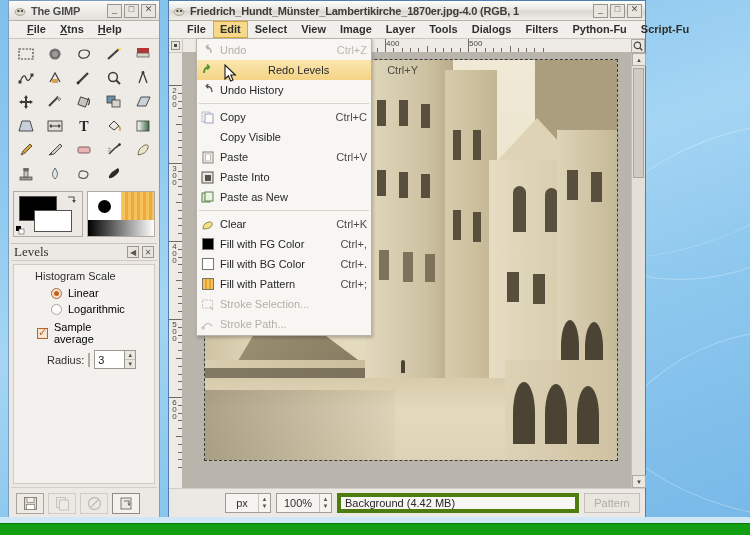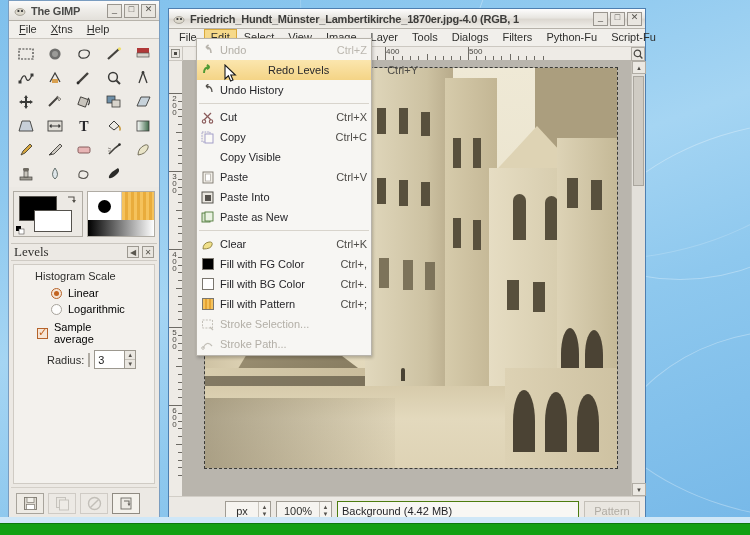--- a/index.html
+++ b/index.html
@@ -49,21 +49,21 @@
   .tbtns { display:flex; gap:2px; flex:0 0 auto; padding-right:1px; }
   .tbtn {
     width:15px; height:14px; border:1px solid #9a968f; background:#e9e6e0;
     display:flex; align-items:center; justify-content:center;
     font-size:9px; color:#55524d; line-height:1; cursor:default;
   }
   .tbtn .gl { display:block; transform:translateY(-1px); }
 
   .menubar {
     height:18px; display:flex; align-items:center; gap:0;
-    background:#f1efeb; border-bottom:1px solid #ccc8c1; padding-left:3px;
+    background:#f1efeb; border-bottom:1px solid #ccc8c1; padding-left:11px;font-weight:bold;
   }
   .menu-item { padding:2px 7px 3px 7px; font-size:11px; color:#2f2f2d; cursor:default; white-space:nowrap; }
   .menu-item.open { background:#f6d98a; border:1px solid #d9a93c; padding:1px 6px 2px 6px; }
   .ul { text-decoration:underline; }
 
   
   #toolbox { left:8px; top:0px; width:152px; height:521px; }
   #toolbox .titlebar { padding-left:3px; }
   .tb-body { background:#ece9e4; height:calc(100% - 39px); display:flex; flex-direction:column; }
 
@@ -148,21 +148,21 @@
     display:flex; gap:4px; padding:5px 4px 5px 5px; border-top:1px solid #d3cfc8;
   }
   .fbtn {
     width:28px; height:21px; border:1px solid #a8a49c; background:#eeebe5;
     display:flex; align-items:center; justify-content:center; cursor:default;
   }
   .fbtn.dim { opacity:0.42; }
   .fbtn.sel { border-color:#8f8b82; background:#f4f2ec; }
 
   
-  #imgwin { left:168px; top:8px; width:478px; height:518px; border-color:#4e7fb0; }
+  #imgwin { left:168px; top:0px; width:478px; height:518px; border-color:#4e7fb0; }
   .iw-body { position:relative; height:calc(100% - 39px); background:#ece9e4; }
 
   .ruler-corner {
     position:absolute; left:0; top:0; width:14px; height:14px;
     background:#eeebe6; border-right:1px solid #cac6bf; border-bottom:1px solid #cac6bf;
     display:flex; align-items:center; justify-content:center;
   }
   .hruler {
     position:absolute; left:14px; top:0; right:14px; height:14px;
     background:#eeebe6; border-bottom:1px solid #b9b5ad; overflow:hidden;
@@ -310,21 +310,21 @@
   }
   .unit-combo { width:46px; }
   .zoom-combo { width:56px; }
   .combo-text { flex:1 1 auto; text-align:center; }
   .combo-arrows {
     width:12px; height:100%; border-left:1px solid #c9c5bd;
     display:flex; flex-direction:column; align-items:center; justify-content:center;
     font-size:6px; color:#55524d; line-height:1.1;
   }
   .status-field {
-    flex:1 1 auto; height:20px; border:1px solid #4d7c0f; background:#f8f7f4;
+    flex:1 1 auto; height:20px; border:4px solid #4d7c0f; background:#f8f7f4;
     display:flex; align-items:center; padding-left:4px; font-size:11px; color:#26262a;
   }
   .cancel-btn {
     width:56px; height:20px; border:1px solid #c4c0b8; background:#e9e6e0;
     display:flex; align-items:center; justify-content:center;
     font-size:11px; color:#b0aca4; cursor:default;
   }
 
   
   .dropdown {
@@ -954,32 +954,20 @@
           <path d="M11 8 Q11 2 5 2 M5 2 L7.4 0 M5 2 L7.4 4.2" fill="none" stroke="#55524d" stroke-width="1.3"></path>
         </svg>
       </span>
       <span class="mlabel">Undo History</span>
       <span class="maccel"></span>
     </div>
     <div class="msep"></div>
     <div class="mrow">
       <span class="micon">
         <svg width="14" height="13">
-          <line x1="3" y1="2" x2="10" y2="9" stroke="#8a5a5a" stroke-width="1.2"></line>
-          <line x1="10" y1="2" x2="3" y2="9" stroke="#8a5a5a" stroke-width="1.2"></line>
-          <circle cx="3" cy="10.4" r="1.7" fill="none" stroke="#8a5a5a" stroke-width="1.1"></circle>
-          <circle cx="10" cy="10.4" r="1.7" fill="none" stroke="#8a5a5a" stroke-width="1.1"></circle>
-        </svg>
-      </span>
-      <span class="mlabel">Cut</span>
-      <span class="maccel">Ctrl+X</span>
-    </div>
-    <div class="mrow">
-      <span class="micon">
-        <svg width="14" height="13">
           <rect x="1" y="1" width="8" height="10" fill="#f4f2ec" stroke="#9a96c4" stroke-width="0.9" stroke-dasharray="1.6 1"></rect>
           <rect x="4" y="3" width="8" height="9" fill="#fbfaf7" stroke="#9a96c4" stroke-width="0.9"></rect>
         </svg>
       </span>
       <span class="mlabel">Copy</span>
       <span class="maccel">Ctrl+C</span>
     </div>
     <div class="mrow">
       <span class="micon"></span>
       <span class="mlabel">Copy Visible</span>

